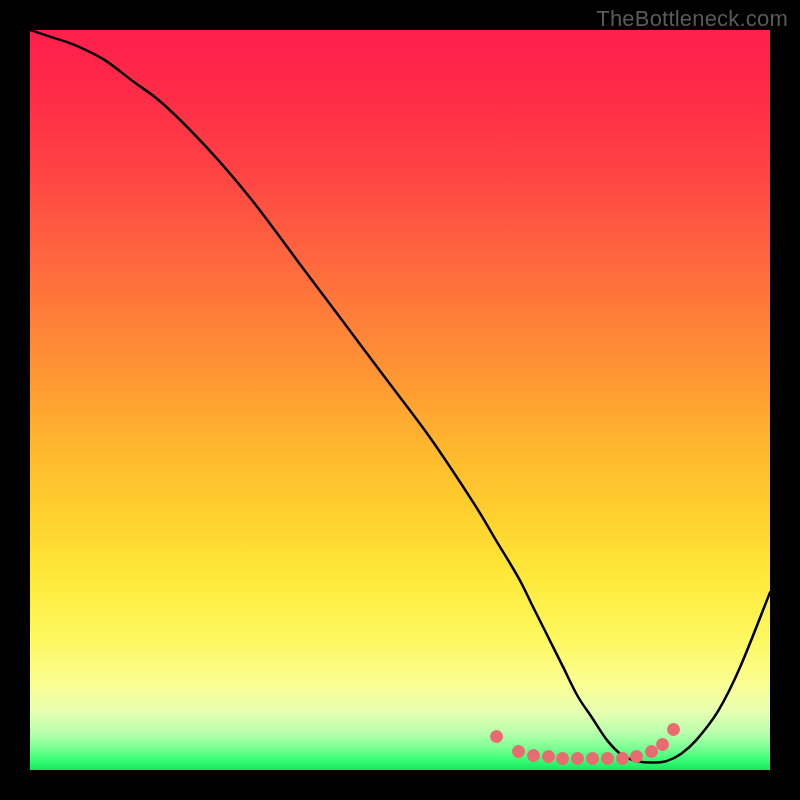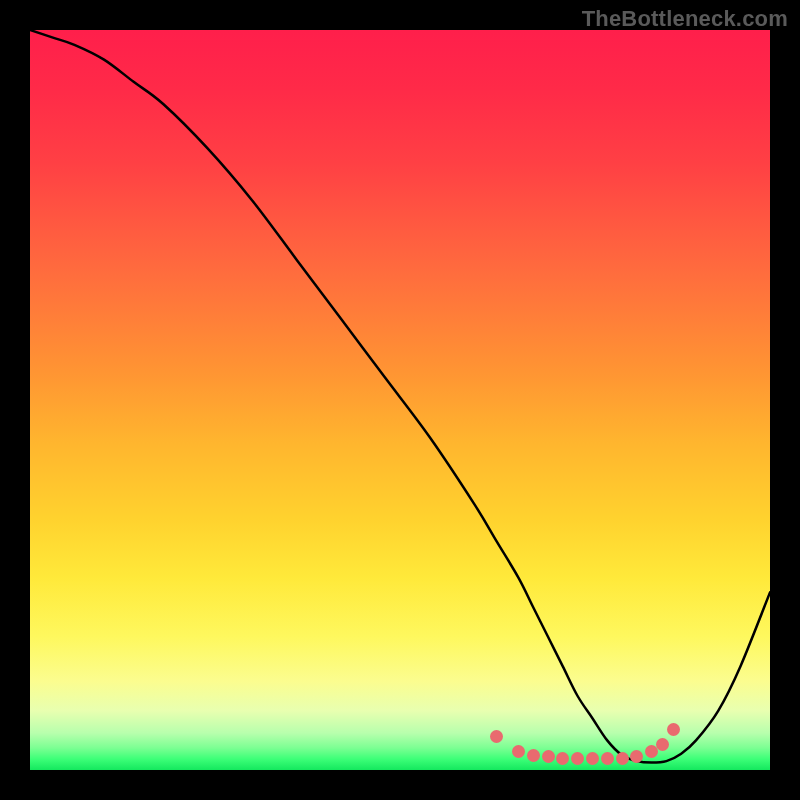--- a/index.html
+++ b/index.html
@@ -15,21 +15,21 @@
     position: relative;
     width: 800px;
     height: 800px;
   }
   .watermark {
     position: absolute;
     top: 6px;
     right: 12px;
     color: #5a5a5a;
     font-size: 22px;
-    font-weight: 700;
+    font-weight: 400;
     letter-spacing: 0.2px;
     user-select: none;
   }
   .plot {
     position: absolute;
     left: 30px;
     top: 30px;
     width: 740px;
     height: 740px;
     background: linear-gradient(to bottom,

